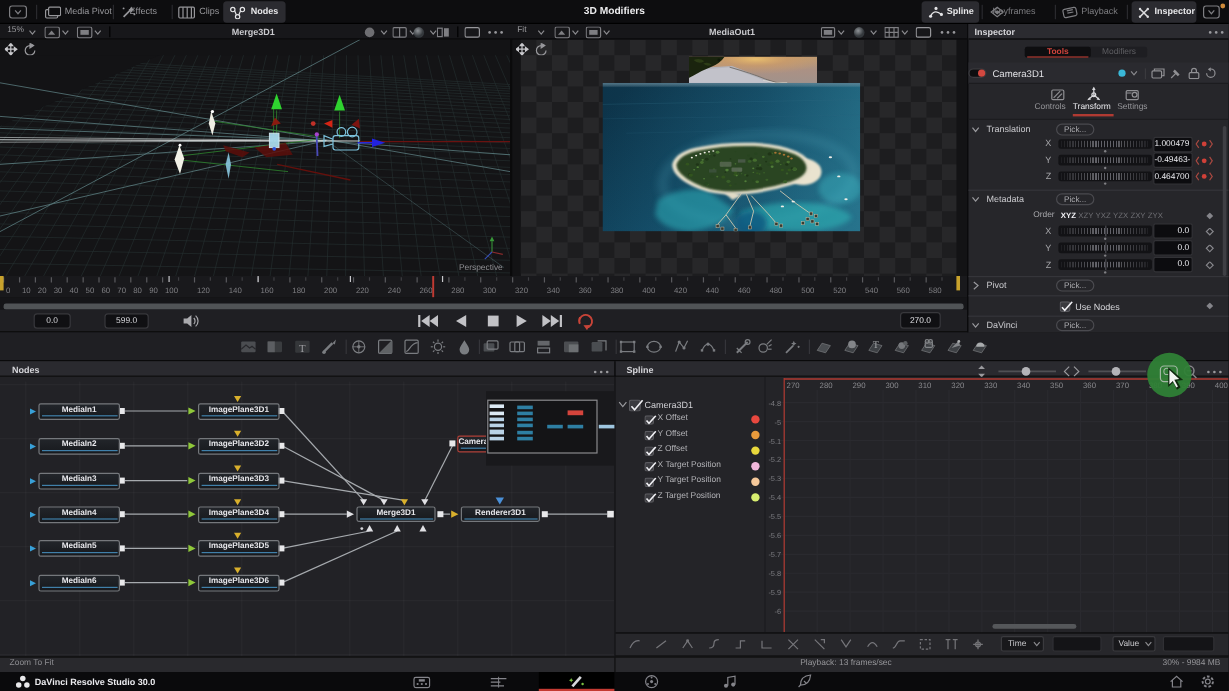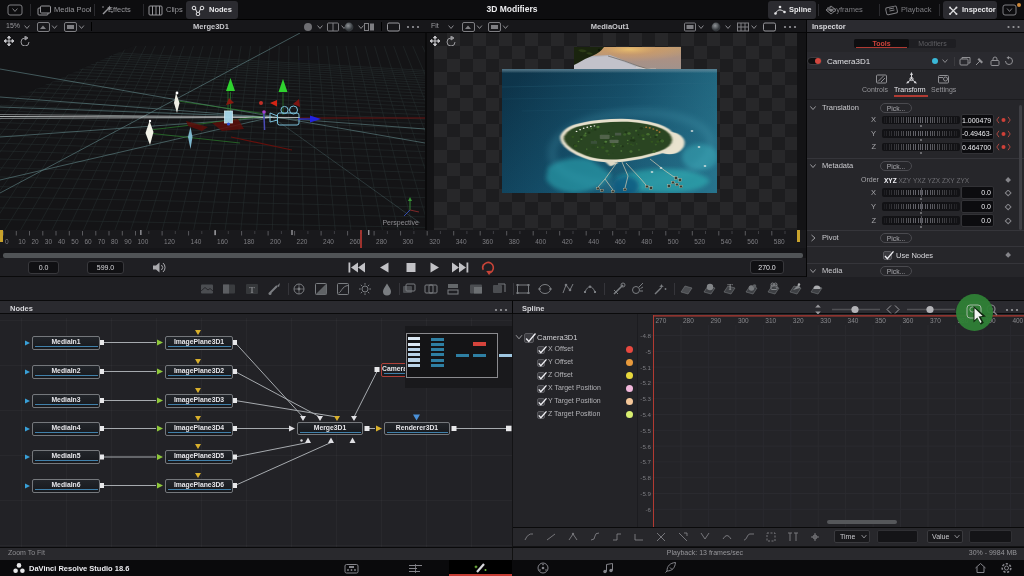--- a/index.html
+++ b/index.html
@@ -10,21 +10,21 @@
 <div class="abs" style="left:0;top:0;width:1024px;height:20px;background:#0d0d0f;border-bottom:1px solid #000"></div>
 <svg class="abs" style="left:7px;top:4px" width="18" height="12" viewBox="0 0 18 12">
       <rect x="1" y="1" width="14" height="10" rx="2" fill="none" stroke="#7e7e82"></rect>
       <polyline points="5.6,4.5600000000000005 8,7.4399999999999995 10.4,4.5600000000000005" fill="none" stroke="#7e7e82" stroke-width="1"></polyline>
     </svg>
 <div class="abs" style="left:30px;top:4px;width:1px;height:12px;background:#2a2a2e"></div>
 <svg class="abs" style="left:37px;top:5px" width="14" height="11" viewBox="0 0 14 11">
       <rect x="1" y="3" width="10" height="7" rx="1" fill="none" stroke="#97979b"></rect>
       <rect x="3.5" y="1" width="10" height="7" rx="1" fill="#0d0d0f" stroke="#97979b"></rect>
     </svg>
-<div class="txt" style="left:54px;top:5px;font-size:7.5px;color:#97979b">Media Pool</div>
+<div class="txt" style="left:54px;top:5px;font-size:7.5px;color:#97979b">Media Pivot</div>
 <div class="abs" style="left:94px;top:4px;width:1px;height:12px;background:#2a2a2e"></div>
 <svg class="abs" style="left:100px;top:4px" width="14" height="13" viewBox="0 0 14 13">
       <line x1="3" y1="10" x2="9" y2="4" stroke="#97979b" stroke-width="1.4"></line>
       <path d="M9.5 1.5 l0.8 1.7 1.7 0.8 -1.7 0.8 -0.8 1.7 -0.8-1.7 -1.7-0.8 1.7-0.8z" fill="#97979b"></path>
       <circle cx="12" cy="8" r="0.8" fill="#97979b"></circle>
       <circle cx="3" cy="3" r="0.8" fill="#97979b"></circle>
     </svg>
 <div class="txt" style="left:108px;top:5px;font-size:7.5px;color:#97979b">Effects</div>
 <div class="abs" style="left:143px;top:4px;width:1px;height:12px;background:#2a2a2e"></div>
 <svg class="abs" style="left:148px;top:5px" width="15" height="11" viewBox="0 0 15 11">
@@ -1484,30 +1484,30 @@
       <polyline points="1.98,4.95 4.32,7.6499999999999995 10.5,0.45" fill="none" stroke="#f0f0f4" stroke-width="1.3"></polyline>
     </svg>
 <div class="txt" style="left:896px;top:250.5px;font-size:7.5px;color:#d8d8dc">Use Nodes</div>
 <svg class="abs" style="left:1004px;top:252px" width="8" height="7" viewBox="0 0 8 7">
       <rect x="2.2" y="0.8" width="4" height="4" transform="rotate(45 4 2.8)" fill="#85858a"></rect>
     </svg>
 <div class="abs" style="left:807px;top:262.5px;width:217px;height:1px;background:#35353a"></div>
 <svg class="abs" style="left:809px;top:268px" width="8" height="7" viewBox="0 0 8 7">
       <polyline points="1.4,1.44 4,4.5600000000000005 6.6,1.44" fill="none" stroke="#9a9a9e" stroke-width="1"></polyline>
     </svg>
-    <div class="txt" style="left:822px;top:266px;font-size:7.5px;color:#cacace">Media</div>
+    <div class="txt" style="left:822px;top:266px;font-size:7.5px;color:#cacace">DaVinci</div>
     <div class="abs" style="left:880px;top:266px;width:32px;height:10px;border:1px solid #4a4a4f;border-radius:5px;font-size:6.8px;color:#aaaaae;text-align:center;line-height:9px">Pick...</div>
 <div class="abs" style="left:1018.5px;top:105px;width:3px;height:125px;background:#3f3f44;border-radius:1.5px"></div>
 <div class="abs" style="left:0;top:560px;width:1024px;height:16px;background:#0a0a0c"></div>
 <svg class="abs" style="left:12px;top:562px" width="14" height="12" viewBox="0 0 14 12">
       <circle cx="7" cy="3.4" r="2.3" fill="#e8e8ea"></circle>
       <circle cx="3.6" cy="8.8" r="2.3" fill="#e8e8ea"></circle>
       <circle cx="10.4" cy="8.8" r="2.3" fill="#e8e8ea"></circle>
     </svg>
-<div class="txt" style="left:29px;top:563.5px;font-size:7.5px;color:#ececf0;font-weight:bold">DaVinci Resolve Studio 18.6</div>
+<div class="txt" style="left:29px;top:563.5px;font-size:7.5px;color:#ececf0;font-weight:bold">DaVinci Resolve Studio 30.0</div>
 <svg class="abs" style="left:344px;top:563px" width="15" height="11" viewBox="0 0 15 11">
       <rect x="1" y="1.5" width="13" height="8.5" rx="1.5" fill="none" stroke="#84848a"></rect>
       <circle cx="4" cy="7" r="0.9" fill="#84848a"></circle>
       <circle cx="7.5" cy="7" r="0.9" fill="#84848a"></circle>
       <circle cx="11" cy="7" r="0.9" fill="#84848a"></circle>
       <rect x="5" y="3" width="5" height="2" fill="#84848a"></rect>
     </svg>
 <svg class="abs" style="left:408px;top:563px" width="15" height="11" viewBox="0 0 15 11">
       <line x1="1" y1="2.5" x2="14" y2="2.5" stroke="#84848a"></line>
       <line x1="1" y1="5.5" x2="9" y2="5.5" stroke="#84848a"></line>

